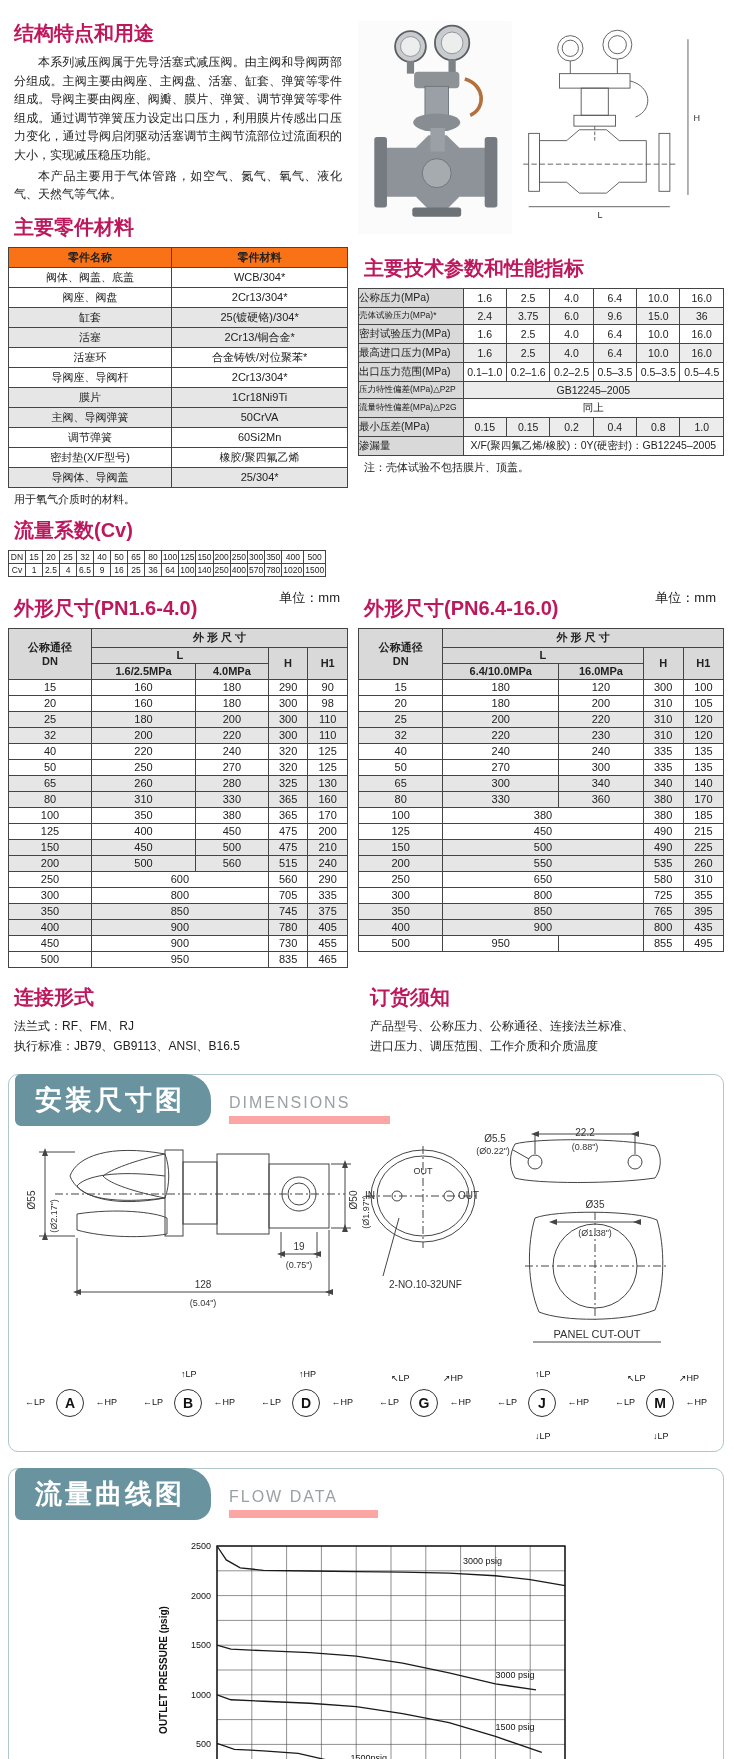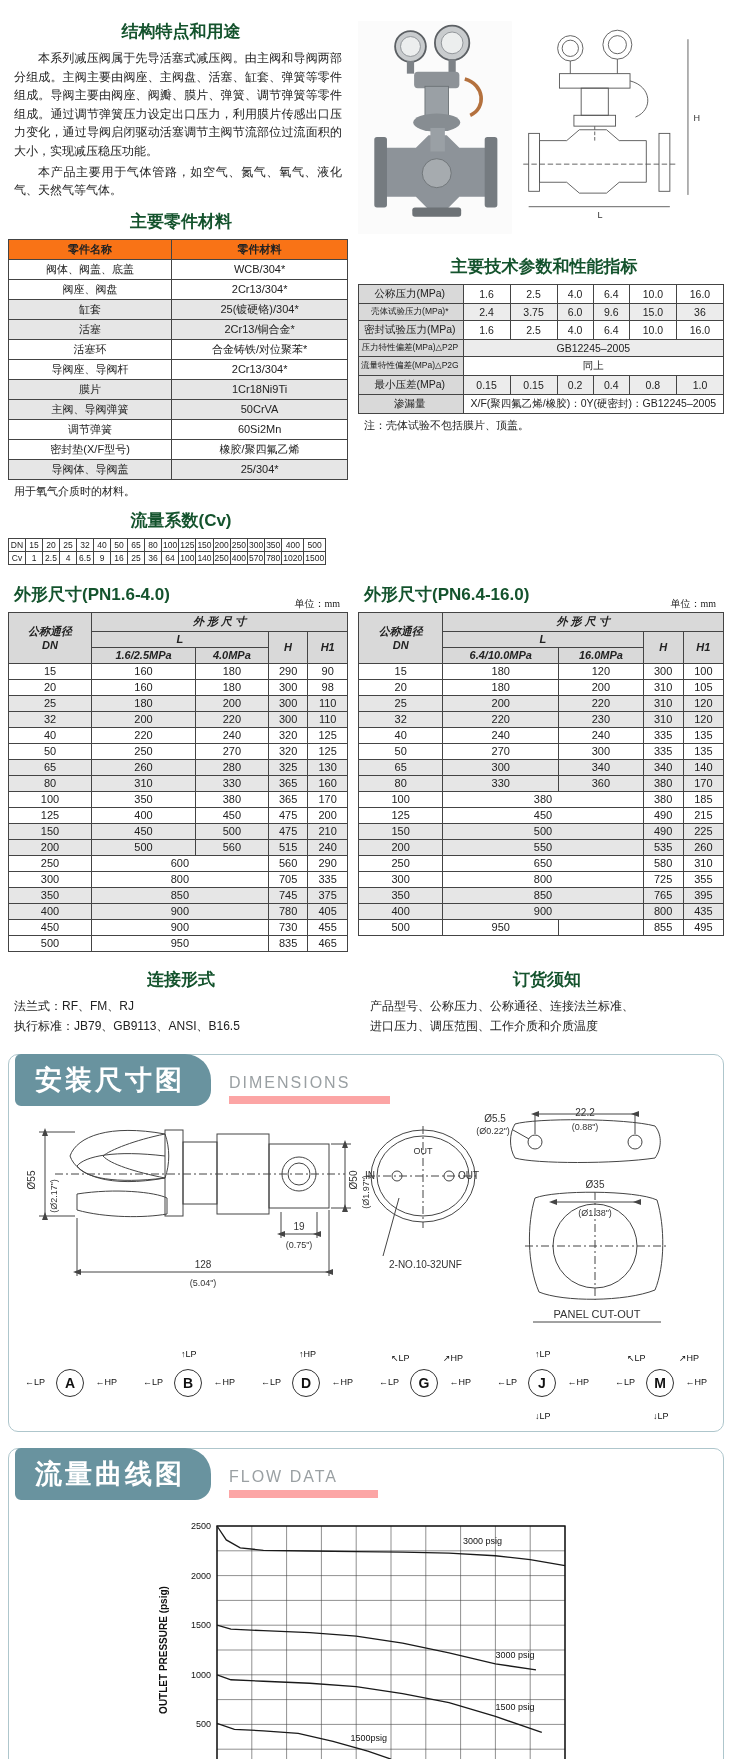--- a/index.html
+++ b/index.html
@@ -1,42 +1,42 @@
 <!DOCTYPE html>
 <html><head>
 <meta charset="utf-8">
 <style>
   html,body{margin:0;padding:0;background:#f3f4f4;}
   body{font-family:"Liberation Sans","DejaVu Sans",sans-serif;color:#222;}
   .page{width:732px;min-height:1759px;background:#fff;margin:0 auto;padding:10px 8px 30px 8px;box-sizing:border-box;}
-  h2.sec{font-size:17px;font-weight:bold;margin:10px 0 6px 6px;color:#14532d;text-align:center;}
+  h2.sec{font-size:20px;font-weight:bold;margin:10px 0 6px 6px;color:#be185d;}
   .two-col{display:flex;gap:10px;}
   .colL{width:340px;flex:none;}
   .colR{flex:1;min-width:0;}
   p.body{font-size:12px;line-height:1.55;margin:2px 6px;text-align:justify;}
   p.body.indent{text-indent:2em;}
   table{border-collapse:collapse;}
   .dtable{width:100%;}
   .dtable th,.dtable td{border:1px solid #444;font-size:11px;text-align:center;padding:2px 3px;}
   .dtable th{background:#f97316;font-weight:bold;}
   .dtable tbody tr:nth-child(4n+3) td,.dtable tbody tr:nth-child(4n+4) td{background:#e6e6e6;}
   .note{font-size:11px;margin:4px 6px;color:#222;}
   
   .tech td{border:1px solid #444;font-size:10.5px;text-align:center;padding:2px 2px;}
-  .tech td.rowlbl{background:#d9d9d9;text-align:center;padding-left:0;font-size:10.5px;white-space:nowrap;}
+  .tech td.rowlbl{background:#d9d9d9;text-align:left;padding-left:0;font-size:10.5px;white-space:nowrap;}
   .tech td.rowlbl.sm{font-size:8.5px;}
   .tech tbody tr:nth-child(even) td:not(.rowlbl){background:#ececec;}
   
   .cv td{border:1px solid #444;font-size:8.5px;text-align:center;padding:1px 1px;min-width:14px;white-space:nowrap;}
   
-  .dims th{background:#d9d9d9;font-style:italic;}
+  .dims th{background:#d9d9d9;}
   .dims th,.dims td{border:1px solid #444;font-size:11px;text-align:center;padding:1.5px 2px;}
   .dims th.pre{white-space:pre-line;}
   .dims tbody tr:nth-child(4n+3) td,.dims tbody tr:nth-child(4n+4) td{background:#e6e6e6;}
-  .unit{float:right;font-size:10px;font-weight:normal;margin:24px 8px 0 0;font-family:Liberation Serif, serif;}
+  .unit{float:right;font-size:13px;font-weight:normal;margin:4px 8px 0 0;}
   
   .banner-box{border:1px solid #aec6cc;border-radius:10px;margin:16px 0 0 0;padding:0 6px 10px 6px;position:relative;background:#fff;}
   .tab-row{display:flex;align-items:flex-end;margin-top:-1px;}
   .tab{background:#69939f;color:#fff;font-size:27px;letter-spacing:3px;padding:8px 26px 8px 20px;border-radius:6px 26px 16px 6px;font-weight:bold;}
   .tag{color:#9aa0a3;font-size:16px;letter-spacing:2px;margin:0 0 2px 18px;padding-bottom:4px;border-bottom:8px solid #fca5a5;padding-right:40px;}
   
   .ports{display:flex;justify-content:center;gap:26px;margin-top:12px;}
   .port{position:relative;width:92px;height:74px;font-size:9px;color:#111;}
   .pcirc{position:absolute;left:31px;top:22px;width:26px;height:26px;border:1.4px solid #333;border-radius:50%;
          display:flex;align-items:center;justify-content:center;font-size:14px;font-weight:bold;background:#fff;}
@@ -237,20 +237,38 @@
               <td>36</td>
             </tr>
             <tr>
               <td class="rowlbl">密封试验压力(MPa)</td>
               <td>1.6</td>
               <td>2.5</td>
               <td>4.0</td>
               <td>6.4</td>
               <td>10.0</td>
               <td>16.0</td>
+            </tr>
+            <tr>
+              <td class="rowlbl">最高进口压力(MPa)</td>
+              <td>1.6</td>
+              <td>2.5</td>
+              <td>4.0</td>
+              <td>6.4</td>
+              <td>10.0</td>
+              <td>16.0</td>
+            </tr>
+            <tr>
+              <td class="rowlbl">出口压力范围(MPa)</td>
+              <td>0.1–1.0</td>
+              <td>0.2–1.6</td>
+              <td>0.2–2.5</td>
+              <td>0.5–3.5</td>
+              <td>0.5–3.5</td>
+              <td>0.5–4.5</td>
             </tr>
             <tr>
               <td class="rowlbl sm">压力特性偏差(MPa)△P2P</td>
               <td colspan="6">GB12245–2005</td>
             </tr>
             <tr>
               <td class="rowlbl sm">流量特性偏差(MPa)△P2G</td>
               <td colspan="6">同上</td>
             </tr>
             <tr>

